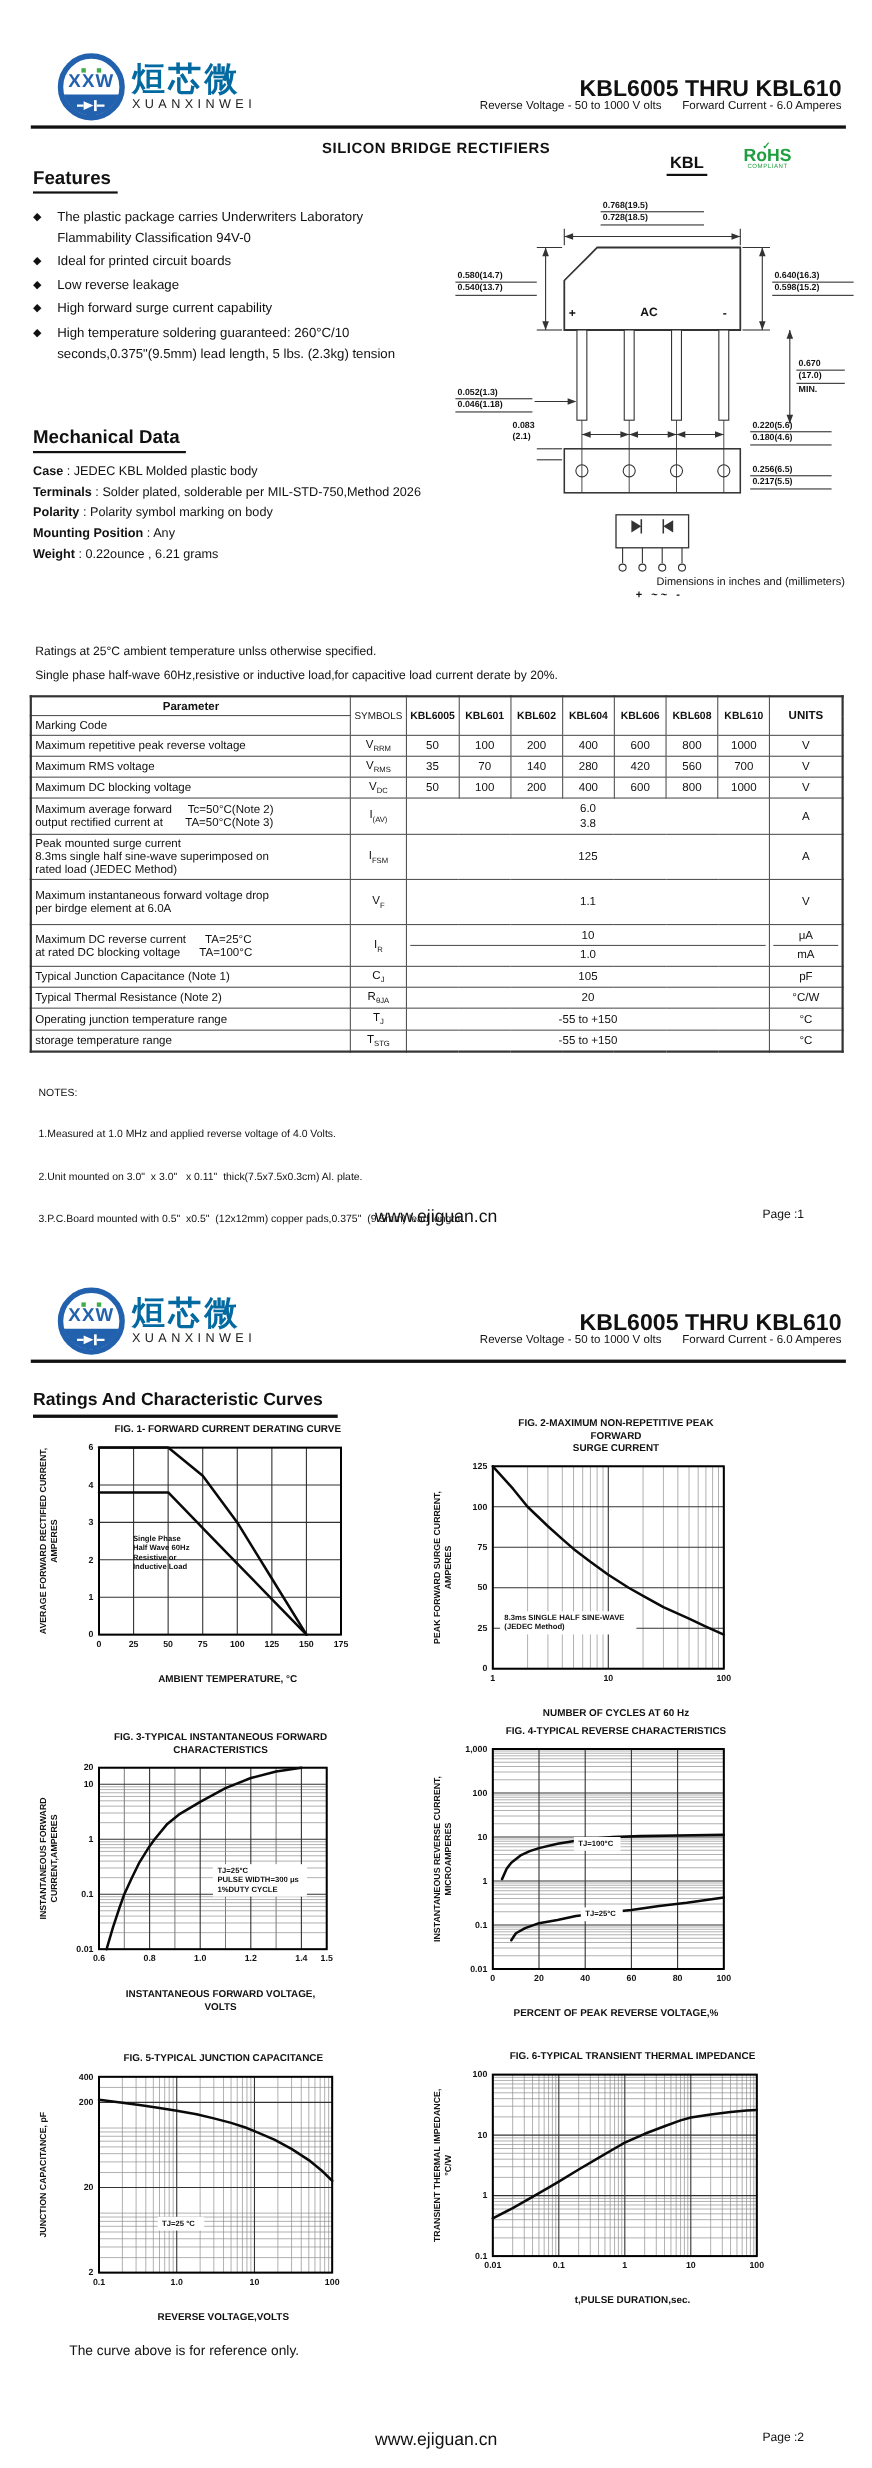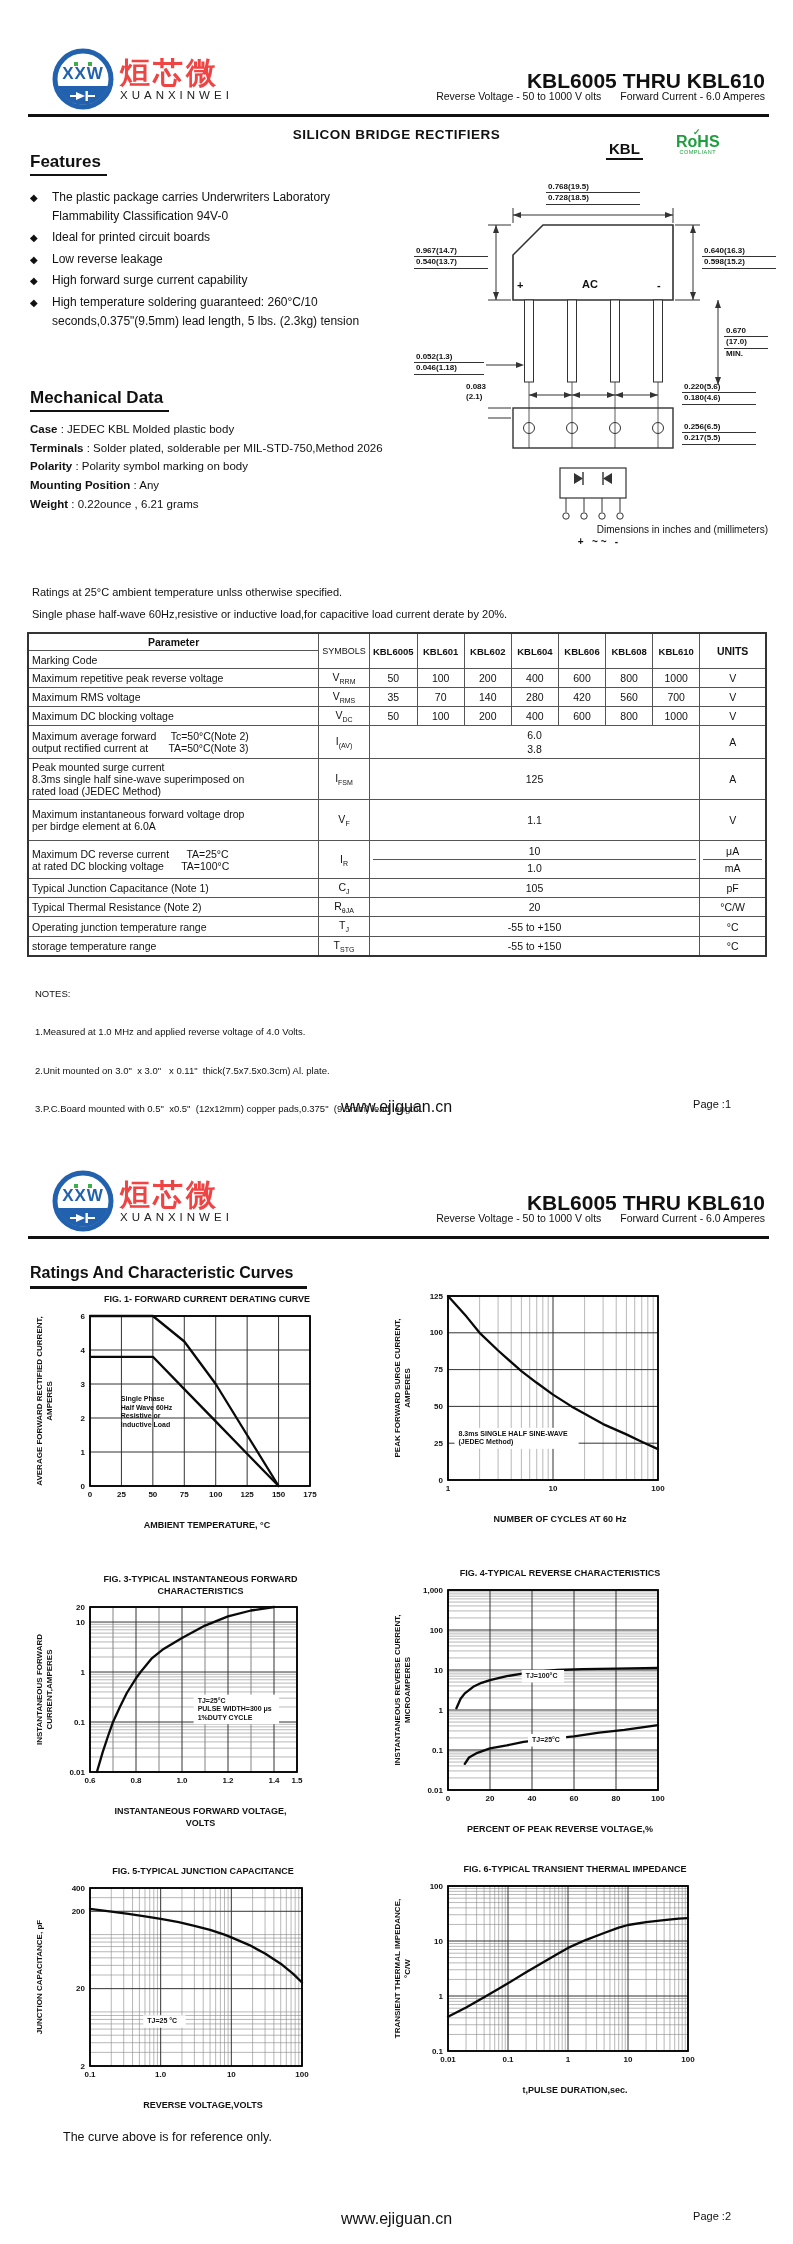--- a/index.html
+++ b/index.html
@@ -7,21 +7,21 @@
          font-family:"Liberation Sans", sans-serif; position:relative; }
   .page { position:absolute; left:0; width:793px; height:1122px; background:#fff; overflow:hidden; }
   #p1 { top:0; } #p2 { top:1122px; }
 
   
   .logo { position:absolute; left:52px; top:48px; display:flex; align-items:center; }
   .logo-badge { position:relative; width:62px; height:62px; }
   .logo-xxw { position:absolute; left:0; top:16px; width:62px; text-align:center;
               font-size:17px; font-weight:bold; color:#2261ad; letter-spacing:1px; }
   .logo-txt { margin-left:6px; }
-  .logo-cn { font-size:30px; font-weight:bold; letter-spacing:3px; color:#ef4444; line-height:1.05; }
+  .logo-cn { font-size:30px; font-weight:bold; letter-spacing:3px; color:#0369a1; line-height:1.05; }
   .logo-en { font-size:11.5px; letter-spacing:4px; color:#222; }
   .hd-title { position:absolute; right:28px; top:69px; font-size:21px; font-weight:bold; }
   .hd-sub { position:absolute; right:28px; top:90px; font-size:10.5px; font-weight:normal; }
   .hd-sub span { margin-left:16px; }
   .rule { position:absolute; left:28px; right:24px; top:114px; height:3px; background:#111; }
 
   .doc-title { position:absolute; left:0; right:0; top:127px; text-align:center;
                font-size:13.5px; font-weight:bold; letter-spacing:.5px; }
 
   .sec-h { font-size:17px; font-weight:bold; border-bottom:2.5px solid #111;
@@ -244,21 +244,21 @@
       <circle cx="232" cy="346" r="3.2" fill="none" stroke="#333"></circle>
     </svg>
     <div class="mk" style="left:129px; top:149px;">+</div>
     <div class="mk" style="left:194px; top:148px;">AC</div>
     <div class="mk" style="left:269px; top:149px;">-</div>
     <div class="dim" style="left:158px; top:52px; width:94px;">
       <div>0.768(19.5)</div>
         <div>0.728(18.5)</div>
     </div>
     <div class="dim" style="left:26px; top:116px; width:74px;">
-      <div>0.967(14.7)</div>
+      <div>0.580(14.7)</div>
         <div>0.540(13.7)</div>
     </div>
     <div class="dim" style="left:314px; top:116px; width:74px;">
       <div>0.640(16.3)</div>
         <div>0.598(15.2)</div>
     </div>
     <div class="dim" style="left:26px; top:222px; width:70px;">
       <div>0.052(1.3)</div>
         <div>0.046(1.18)</div>
     </div>
@@ -508,20 +508,24 @@
             <text x="30.800000000000004" y="110.5" font-size="7" font-weight="bold" fill="#111">Inductive Load</text>
           </g>
           <text x="12" y="93" transform="rotate(-90 12 93)" text-anchor="middle" font-size="8" font-weight="bold" fill="#111">AVERAGE FORWARD RECTIFIED CURRENT,</text>
           <text x="22" y="93" transform="rotate(-90 22 93)" text-anchor="middle" font-size="8" font-weight="bold" fill="#111">AMPERES</text>
         </svg></div>
     <div class="fig-xlabel" style="width: 234px; margin-left: 60px;">
         <div>AMBIENT TEMPERATURE, °C</div>
       </div>
   </div>
   <div class="fig" id="fig2">
+    <div class="fig-title" style="width: 224px; margin-left: 60px;">
+        <div>FIG. 2-MAXIMUM NON-REPETITIVE PEAK FORWARD</div>
+        <div>SURGE CURRENT</div>
+      </div>
     <div class="fig-plot"><svg width="284" height="218">
           <g transform="translate(60,8)">
             <line x1="31.608149544718025" y1="0" x2="31.608149544718025" y2="184" stroke="#888" stroke-width="0.6"></line>
             <line x1="50.09773174556456" y1="0" x2="50.09773174556456" y2="184" stroke="#888" stroke-width="0.6"></line>
             <line x1="63.21629908943605" y1="0" x2="63.21629908943605" y2="184" stroke="#888" stroke-width="0.6"></line>
             <line x1="73.39185045528198" y1="0" x2="73.39185045528198" y2="184" stroke="#888" stroke-width="0.6"></line>
             <line x1="81.70588129028258" y1="0" x2="81.70588129028258" y2="184" stroke="#888" stroke-width="0.6"></line>
             <line x1="88.73529420149697" y1="0" x2="88.73529420149697" y2="184" stroke="#888" stroke-width="0.6"></line>
             <line x1="94.82444863415407" y1="0" x2="94.82444863415407" y2="184" stroke="#888" stroke-width="0.6"></line>
             <line x1="100.19546349112912" y1="0" x2="100.19546349112912" y2="184" stroke="#888" stroke-width="0.6"></line>

